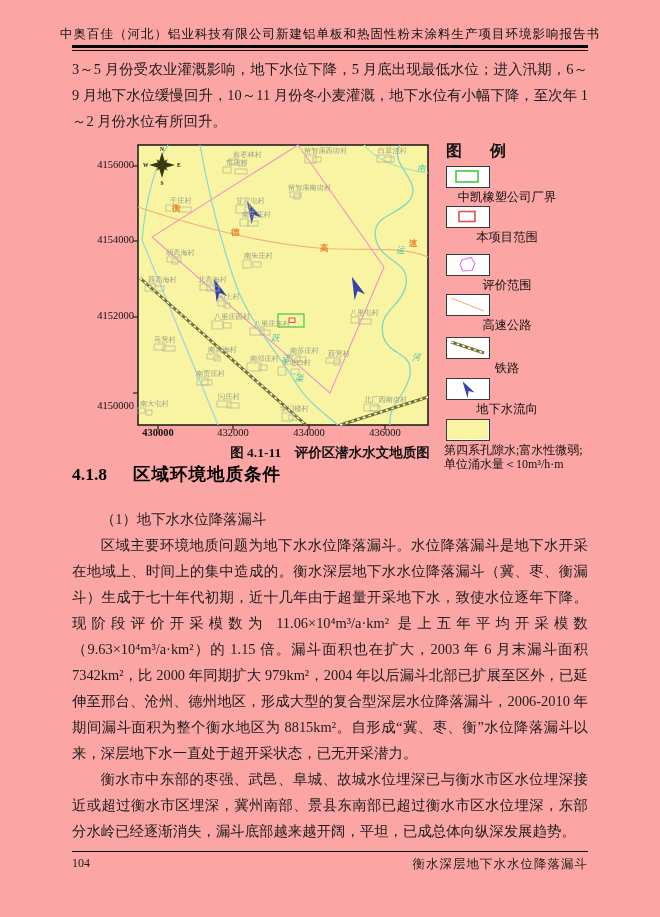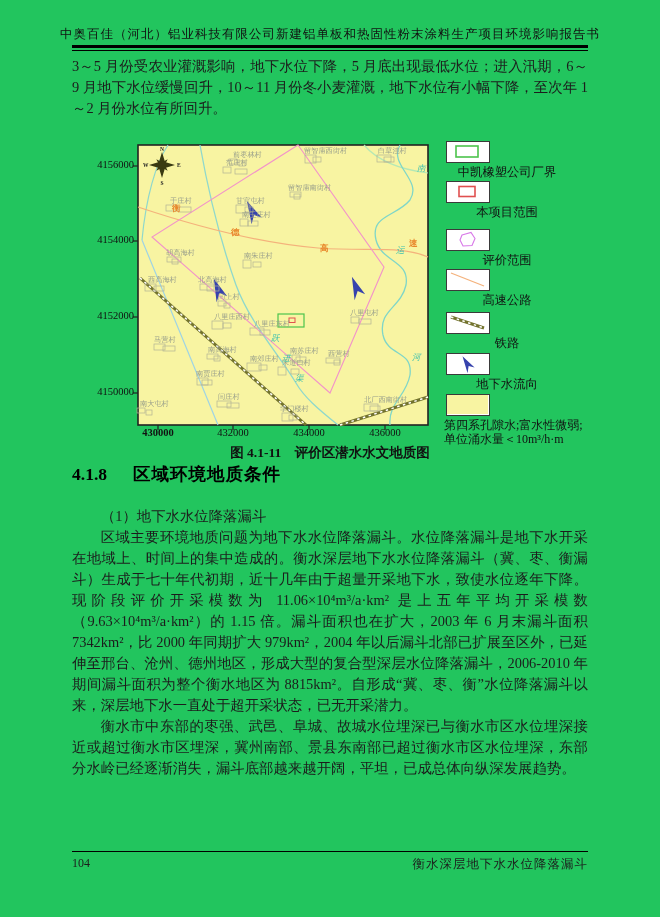--- a/index.html
+++ b/index.html
@@ -1,31 +1,31 @@
 <!DOCTYPE html>
 <html><head>
 <meta charset="utf-8">
 <style>
   html,body{margin:0;padding:0;background:#e8e8e8;}
   .page{
-    position:relative;width:660px;height:917px;background:#22c55e;
+    position:relative;width:660px;height:917px;background:#fca5a5;
     margin:0 auto;overflow:hidden;
     font-family:"Liberation Serif","DejaVu Serif",serif;color:#1c1c1c;
   }
   .header-title{
     position:absolute;top:26px;left:0;width:660px;text-align:center;
     font-size:12.5px;letter-spacing:1px;color:#111;
   }
   .header-rule{
     position:absolute;top:45px;left:72px;width:516px;height:2px;
     border-top:3px solid #000;border-bottom:1px solid #000;
   }
   .body-text{
     position:absolute;left:72px;width:516px;
-    font-size:14.4px;line-height:21px;text-align:justify;
+    font-size:14.4px;line-height:26px;text-align:justify;
   }
   .body-text p{margin:0;}
   .indent{text-indent:2em;}
   .para1{top:56px;}
   .content-block{top:506px;}
   
   .figure{position:absolute;top:0;left:0;width:660px;height:917px;pointer-events:none;}
   #map-svg{position:absolute;left:132px;top:143px;}
   .ytick{
     position:absolute;left:86px;width:48px;text-align:right;
@@ -281,30 +281,31 @@
           <line x1="95" y1="280" x2="95" y2="285" stroke="#222" stroke-width="1.2"></line>
           <line x1="171" y1="280" x2="171" y2="285" stroke="#222" stroke-width="1.2"></line>
           <line x1="247" y1="280" x2="247" y2="285" stroke="#222" stroke-width="1.2"></line>
         </g>
     </svg>
 
     <div id="ytick-layer">
         <span class="ytick" style="top: 159px;">4156000</span>
         <span class="ytick" style="top: 234px;">4154000</span>
         <span class="ytick" style="top: 310px;">4152000</span>
-        <span class="ytick" style="top: 386px;">4150000</span>
+        <span class="ytick" style="top: 400px;">4150000</span>
       </div>
     <div id="xtick-layer">
         <span class="xtick" style="left: 132px; font-weight: bold;">430000</span>
         <span class="xtick" style="left: 207px;">432000</span>
         <span class="xtick" style="left: 283px;">434000</span>
         <span class="xtick" style="left: 359px;">436000</span>
       </div>
 
     <div class="legend">
+      <div class="legend-title">图　例</div>
       <div id="legend-items">
           <div class="leg-item">
             <div class="leg-box">
               <svg width="41" height="19">
                 <rect x="9" y="4" width="22" height="11" fill="none" stroke="#4cc44c" stroke-width="1.6"></rect>
               </svg>
             </div>
             <div class="leg-label">中凯橡塑公司厂界</div>
           </div>
           <div class="leg-item">

